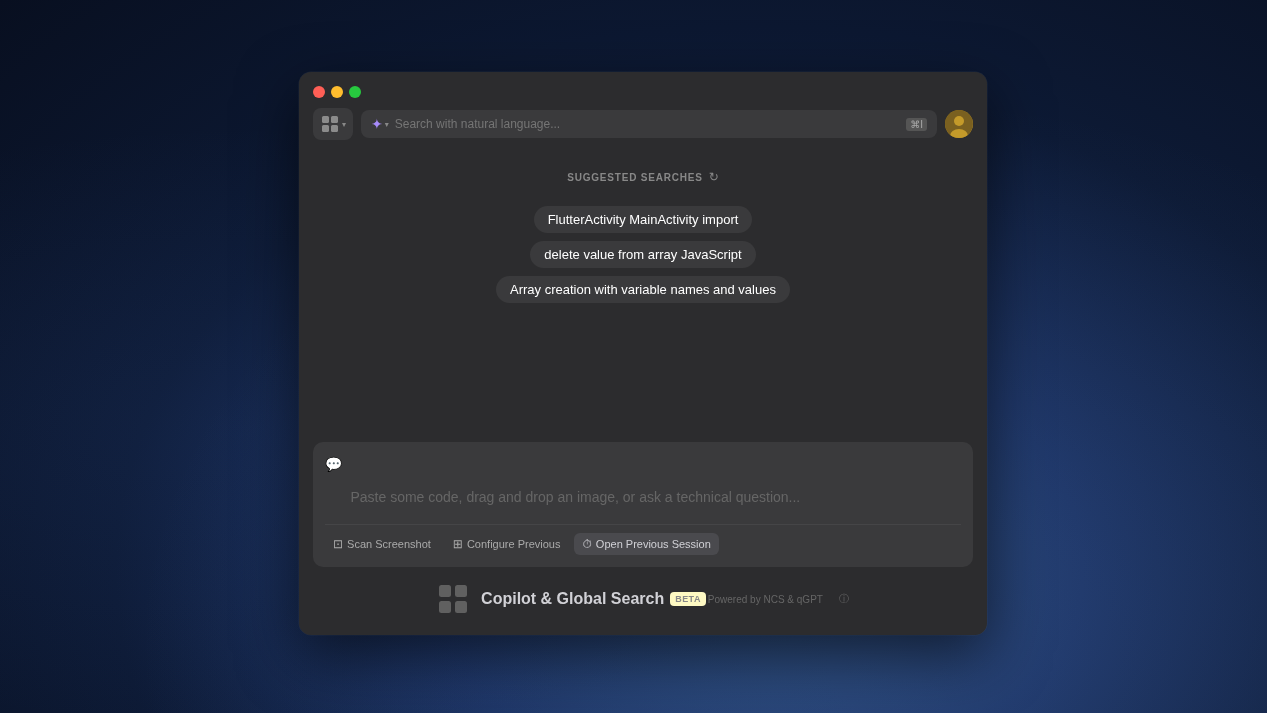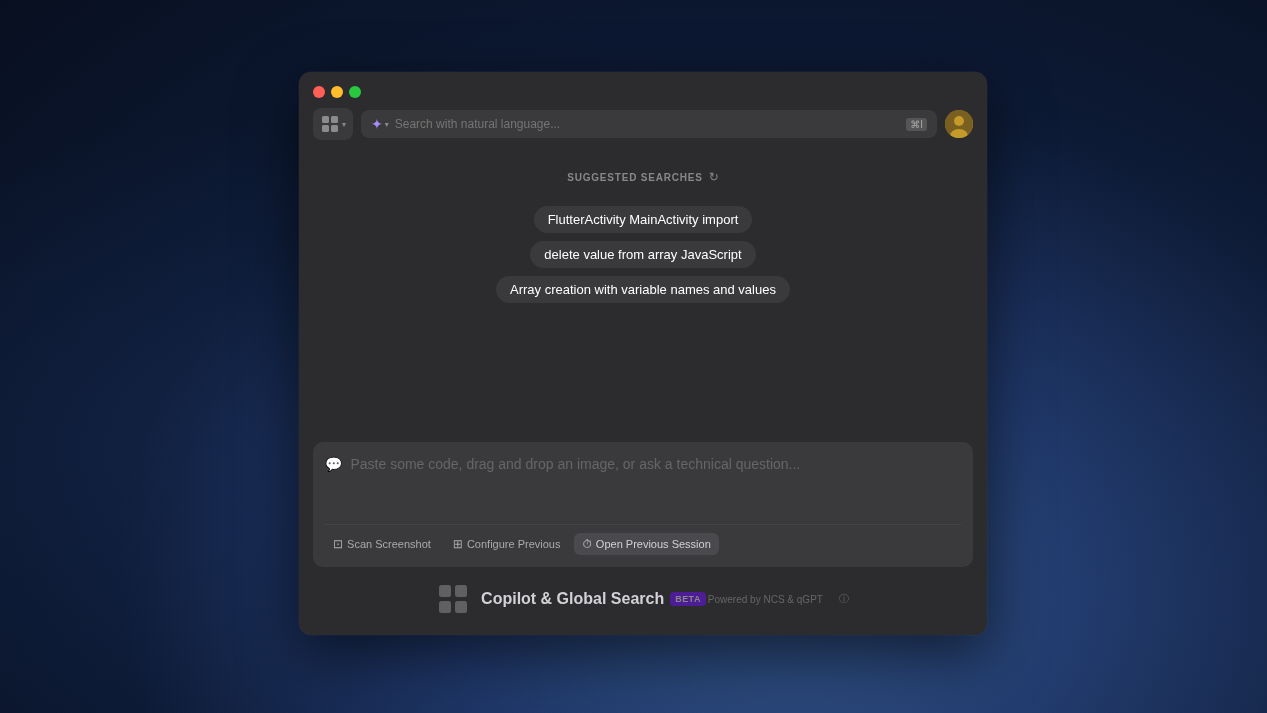--- a/index.html
+++ b/index.html
@@ -219,20 +219,21 @@
       font-size: 14px;
       margin-top: 2px;
       flex-shrink: 0;
     }
 
     .chat-placeholder {
       color: #666;
       font-size: 14px;
       line-height: 1.5;
       flex: 1;
+      margin-top: 33px;
     }
 
     .chat-actions {
       display: flex;
       align-items: center;
       gap: 6px;
       margin-top: 10px;
       padding-top: 8px;
       border-top: 1px solid rgba(255,255,255,0.06);
     }
@@ -286,21 +287,21 @@
       gap: 6px;
     }
 
     .footer-title {
       font-size: 16px;
       font-weight: 600;
       color: #d1d1d6;
     }
 
     .beta-badge {
-      background: #4c1d95;
+      background: #fef9c3;
       color: #888;
       font-size: 9px;
       font-weight: 700;
       padding: 2px 5px;
       border-radius: 4px;
       letter-spacing: 0.05em;
     }
 
     .footer-subtitle {
       font-size: 10px;

